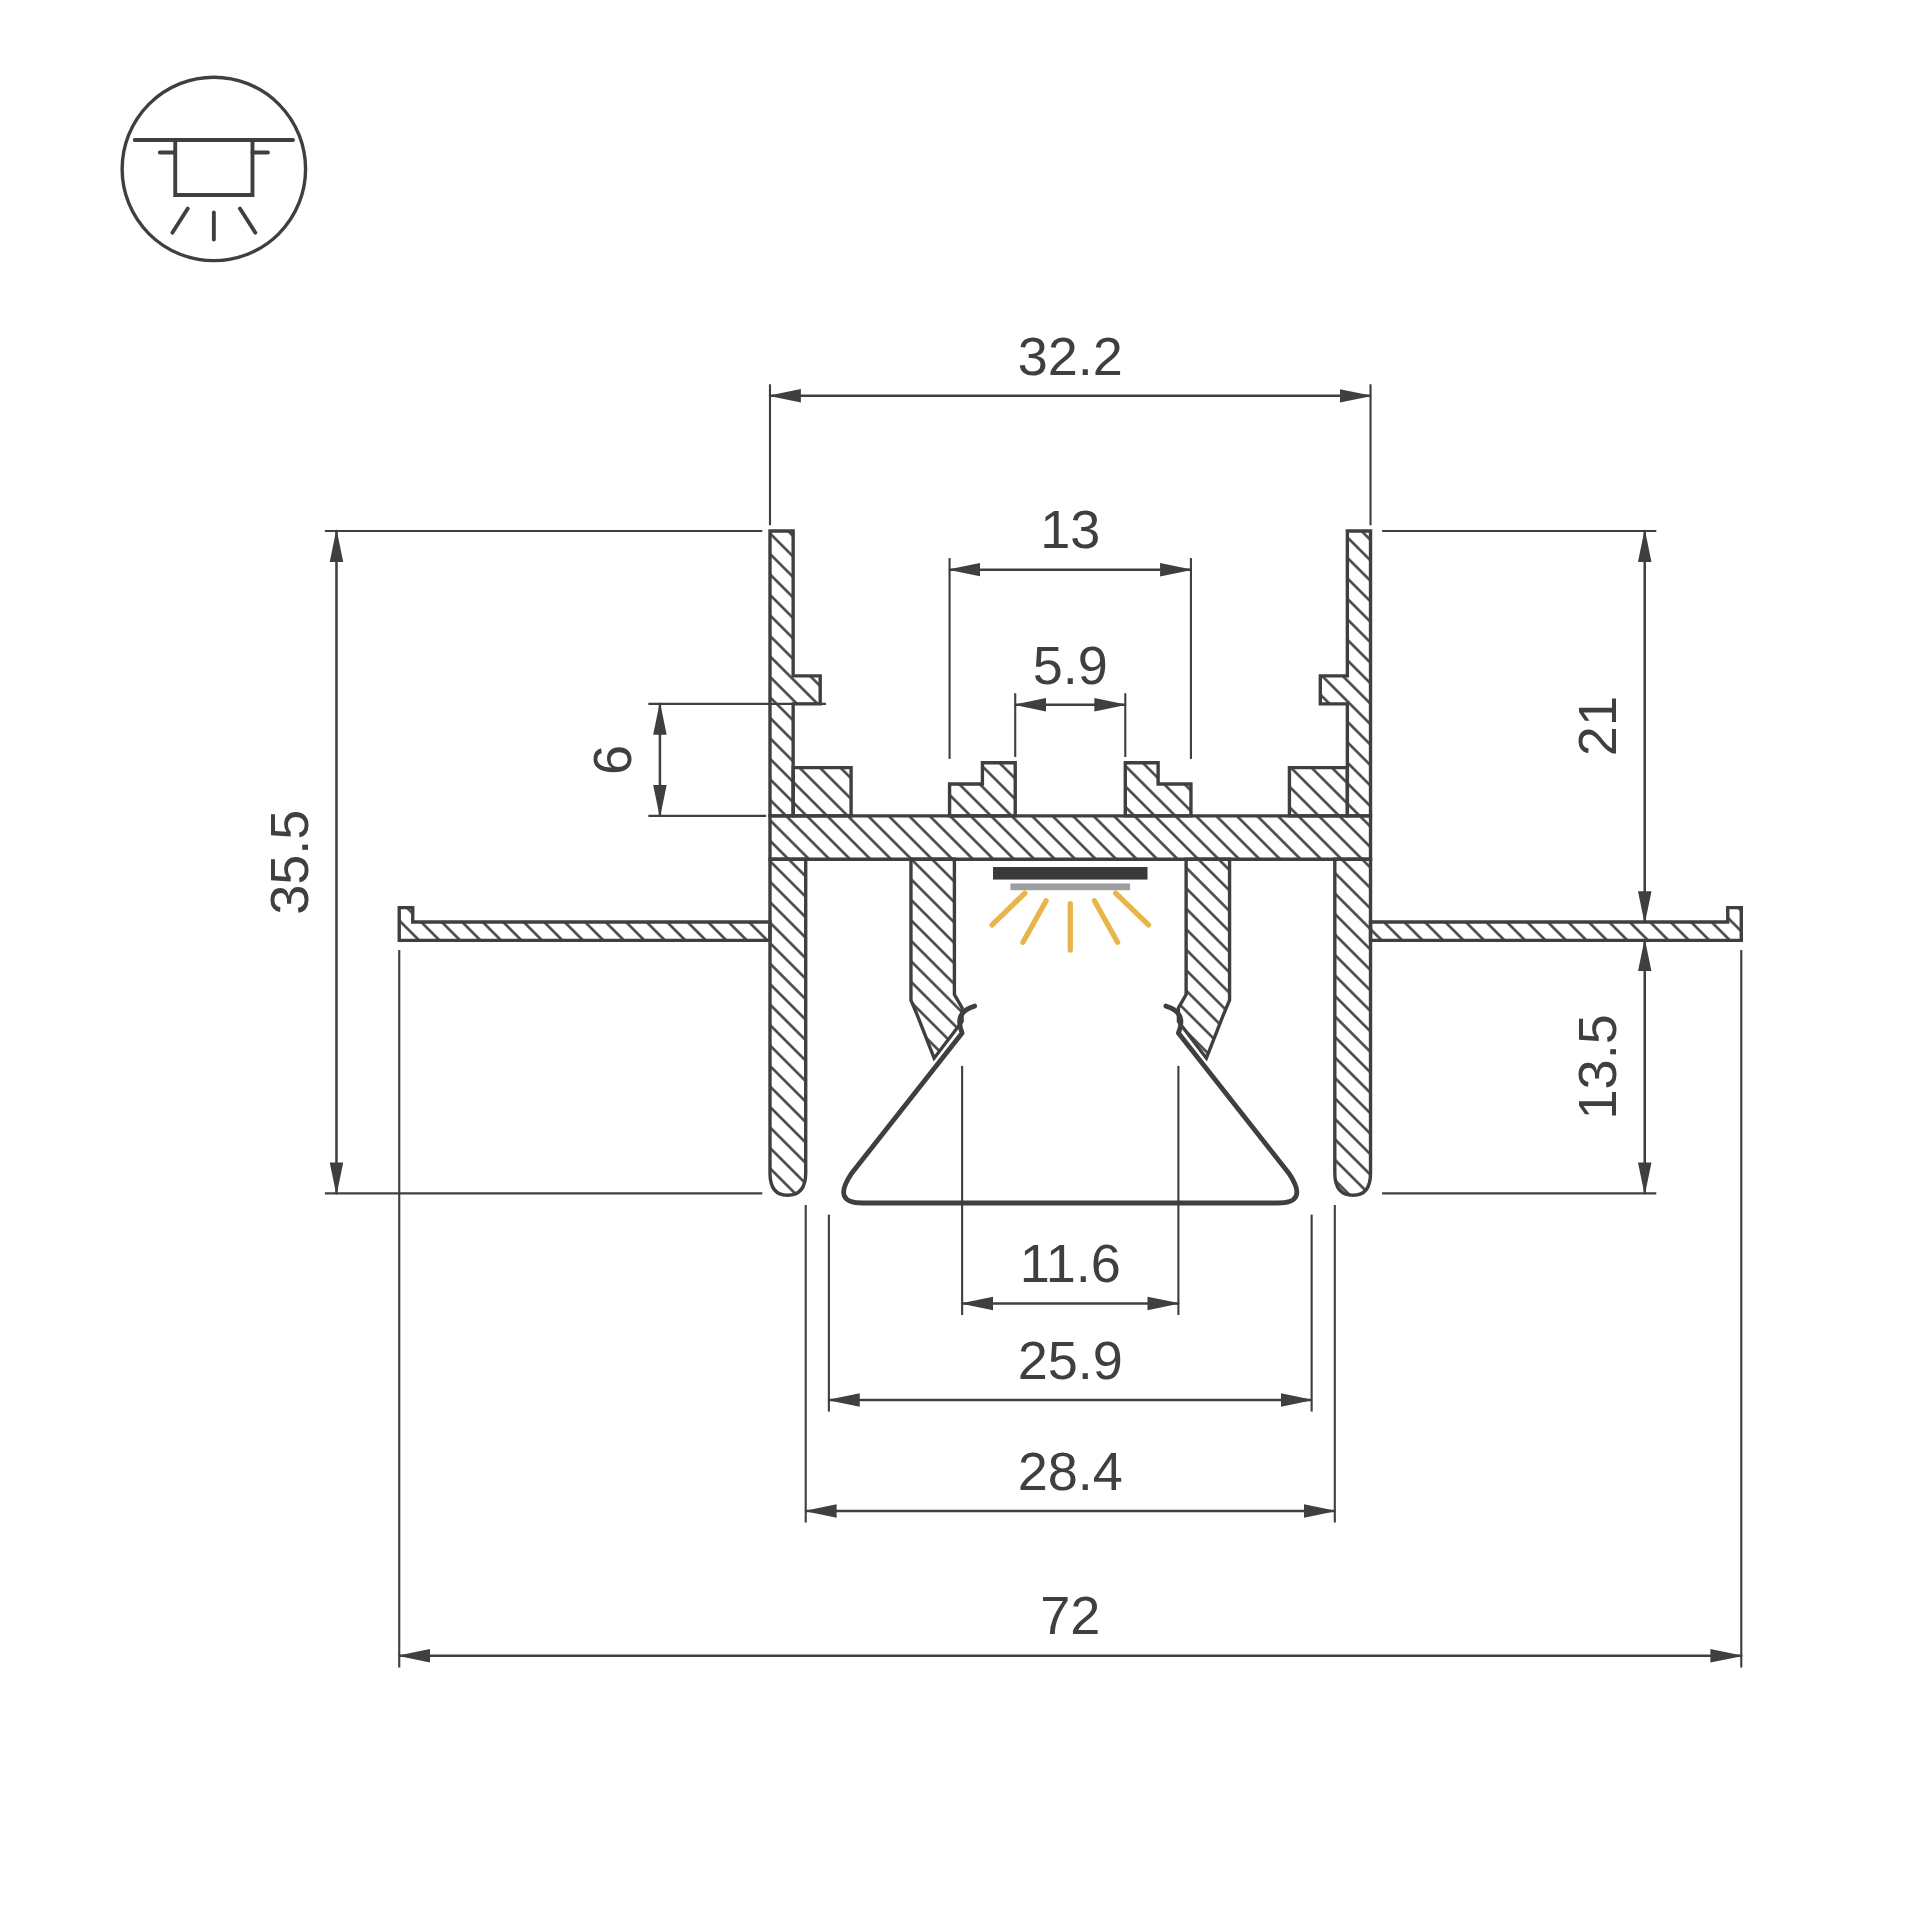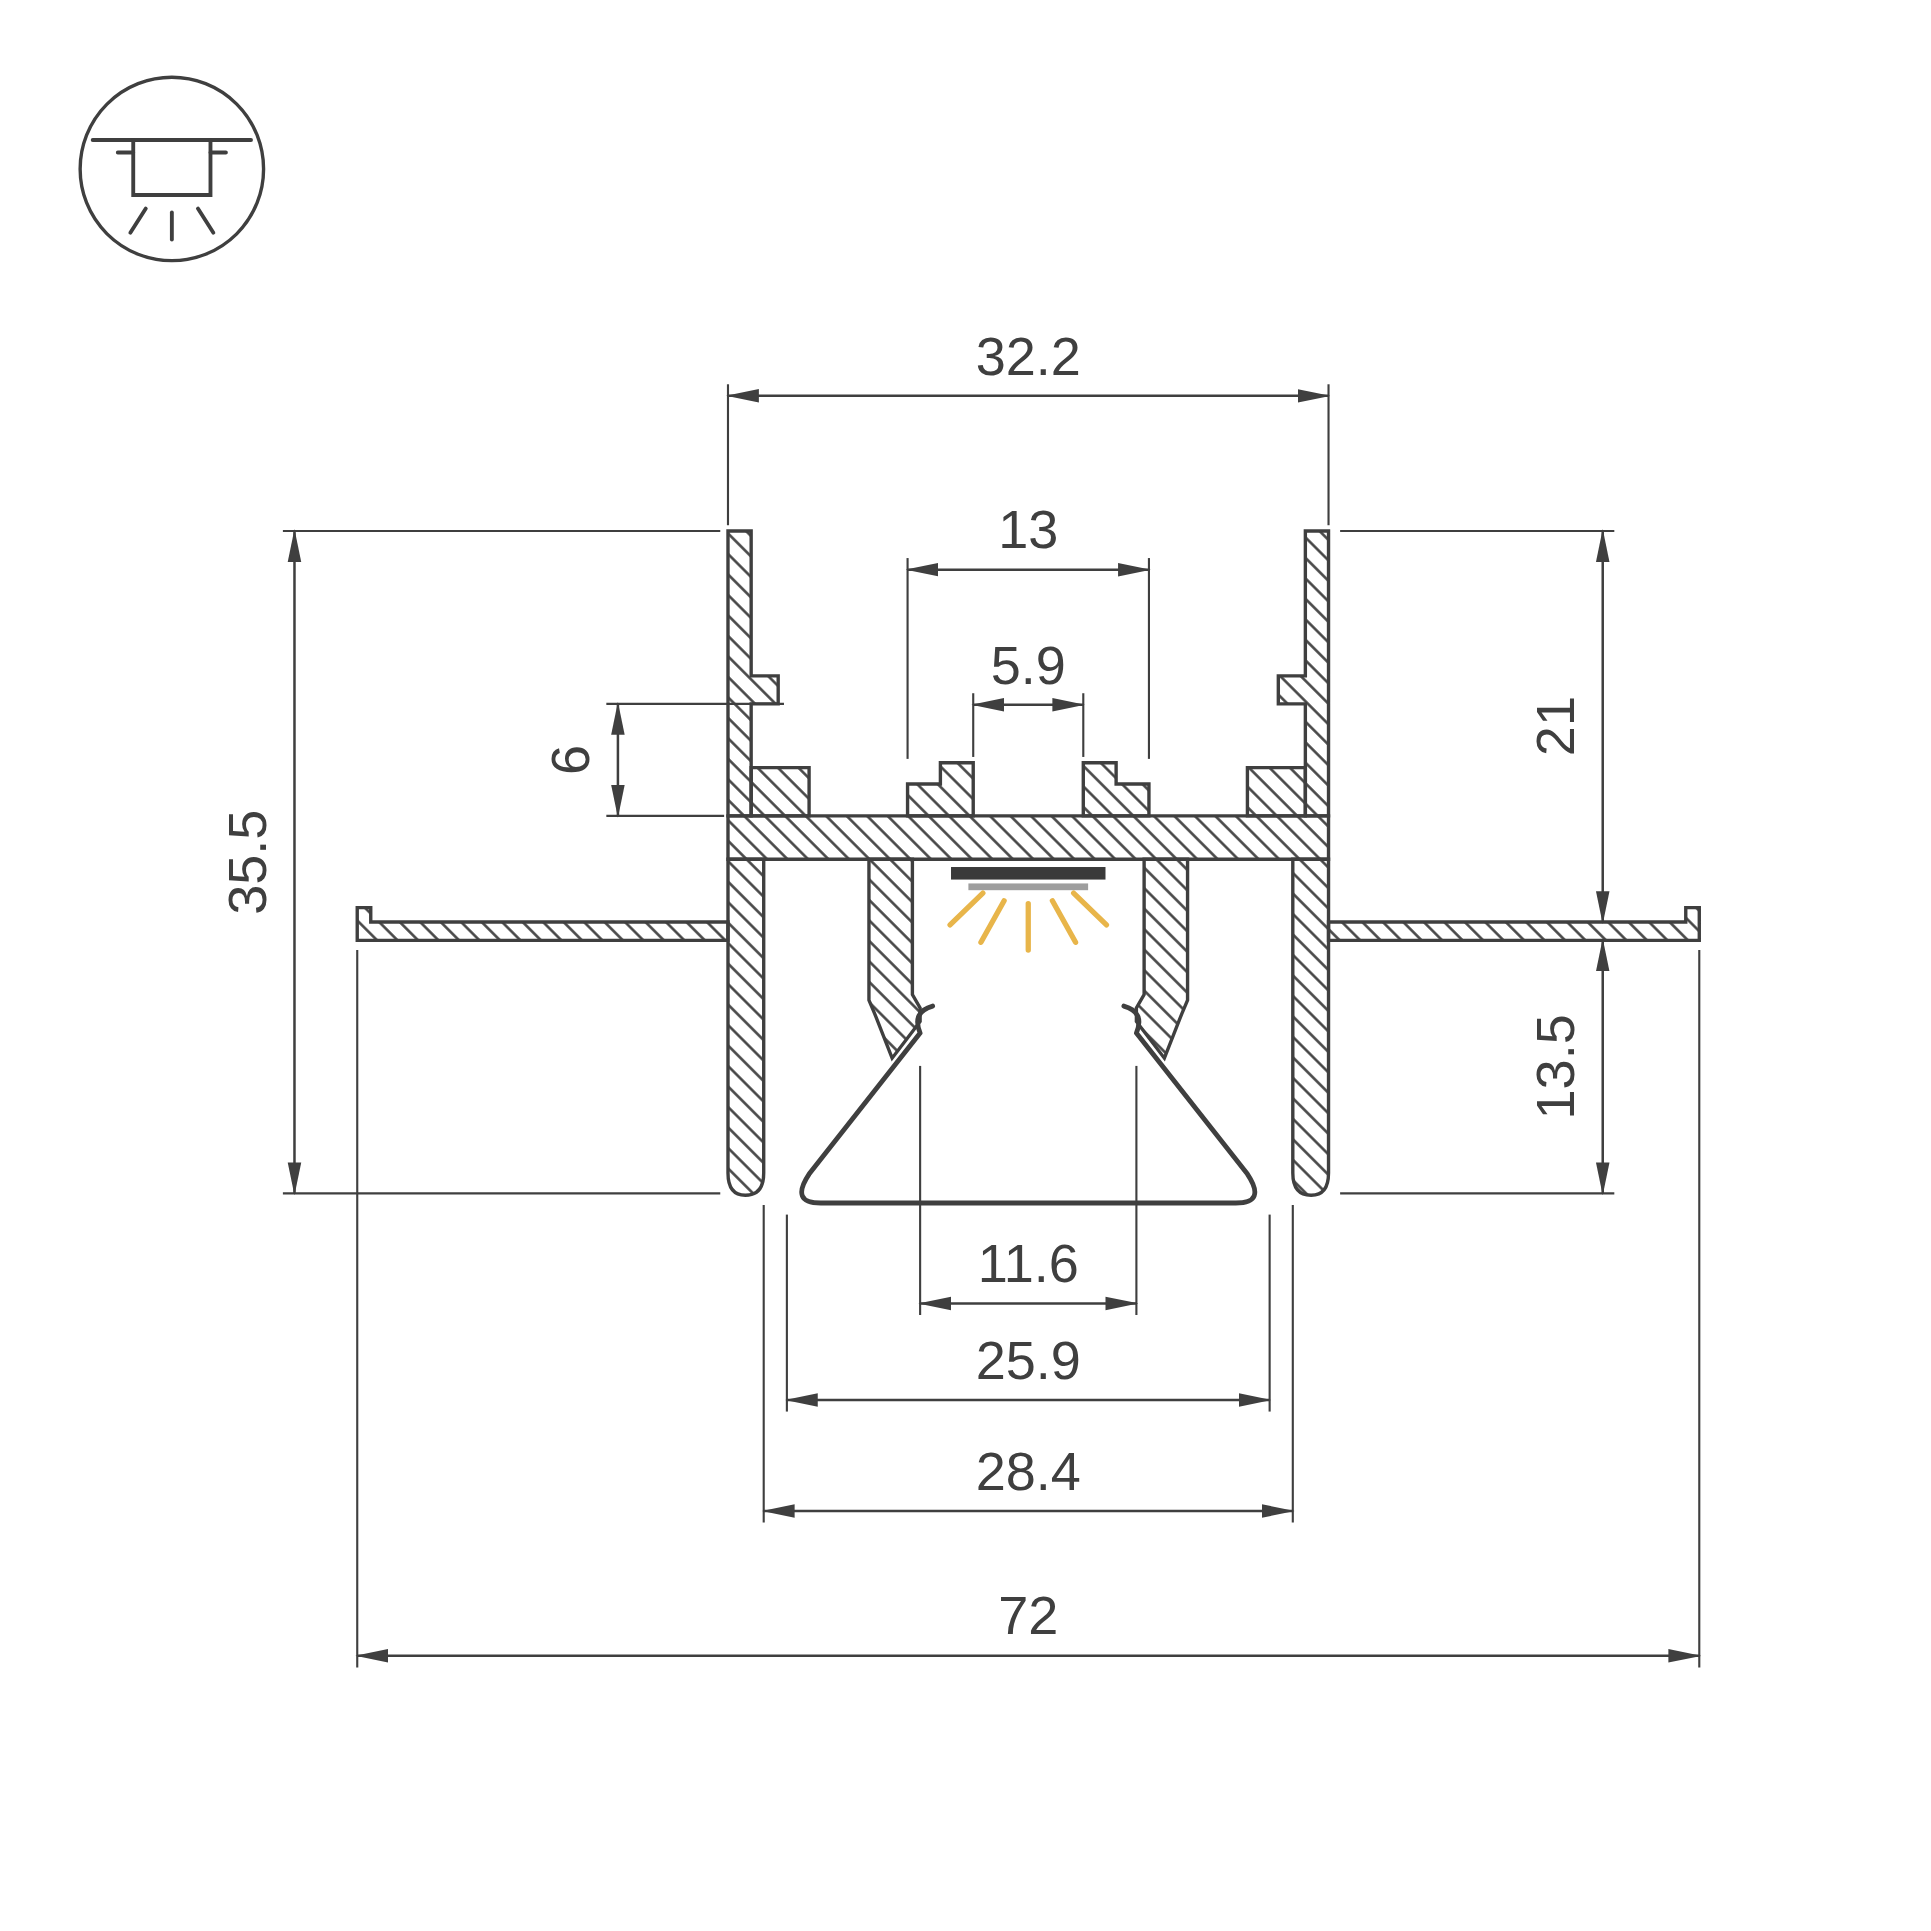--- a/index.html
+++ b/index.html
@@ -4,21 +4,21 @@
 <style>
   :root {
     --line: #3f3f3f;
     --dim: #3f3f3f;
     --led-strip: #3a3a3a;
     --led-substrate: #9e9e9e;
     --light-rays: #e8b54a;
     --background: #ffffff;
   }
   html, body { margin: 0; padding: 0; background: var(--background); }
-  .canvas { width: 1782px; height: 1931px; position: relative; }
+  .canvas { width: 1782px; height: 1931px; position: relative; padding-left: 42px; }
   svg { display: block; }
 
   .metal   { fill: url(#hatch); stroke: var(--line); stroke-width: 3.5; stroke-linejoin: miter; }
   .hatchline { stroke: var(--line); stroke-width: 2.6; }
   .diffuser { fill: none; stroke: var(--line); stroke-width: 5; stroke-linejoin: round; stroke-linecap: round; }
   .dimline { stroke: var(--dim); stroke-width: 2.6; fill: none; }
   .extline { stroke: var(--dim); stroke-width: 2.2; fill: none; }
   .dimtext { fill: var(--dim); font: 56px "Liberation Sans", sans-serif; text-anchor: middle; }
   .arrowhead { fill: var(--dim); stroke: none; }
   .led-strip { fill: var(--led-strip); stroke: none; }

